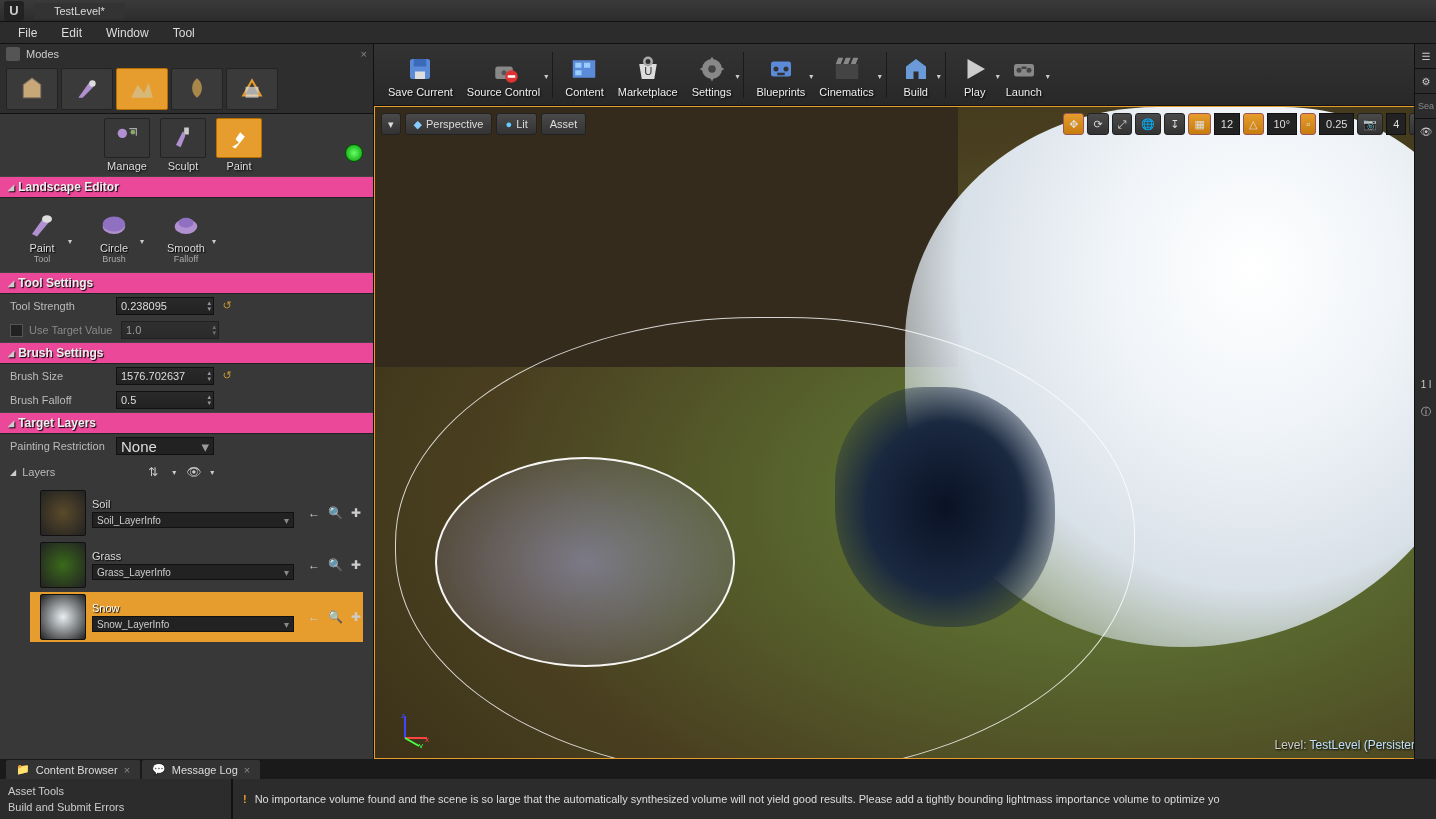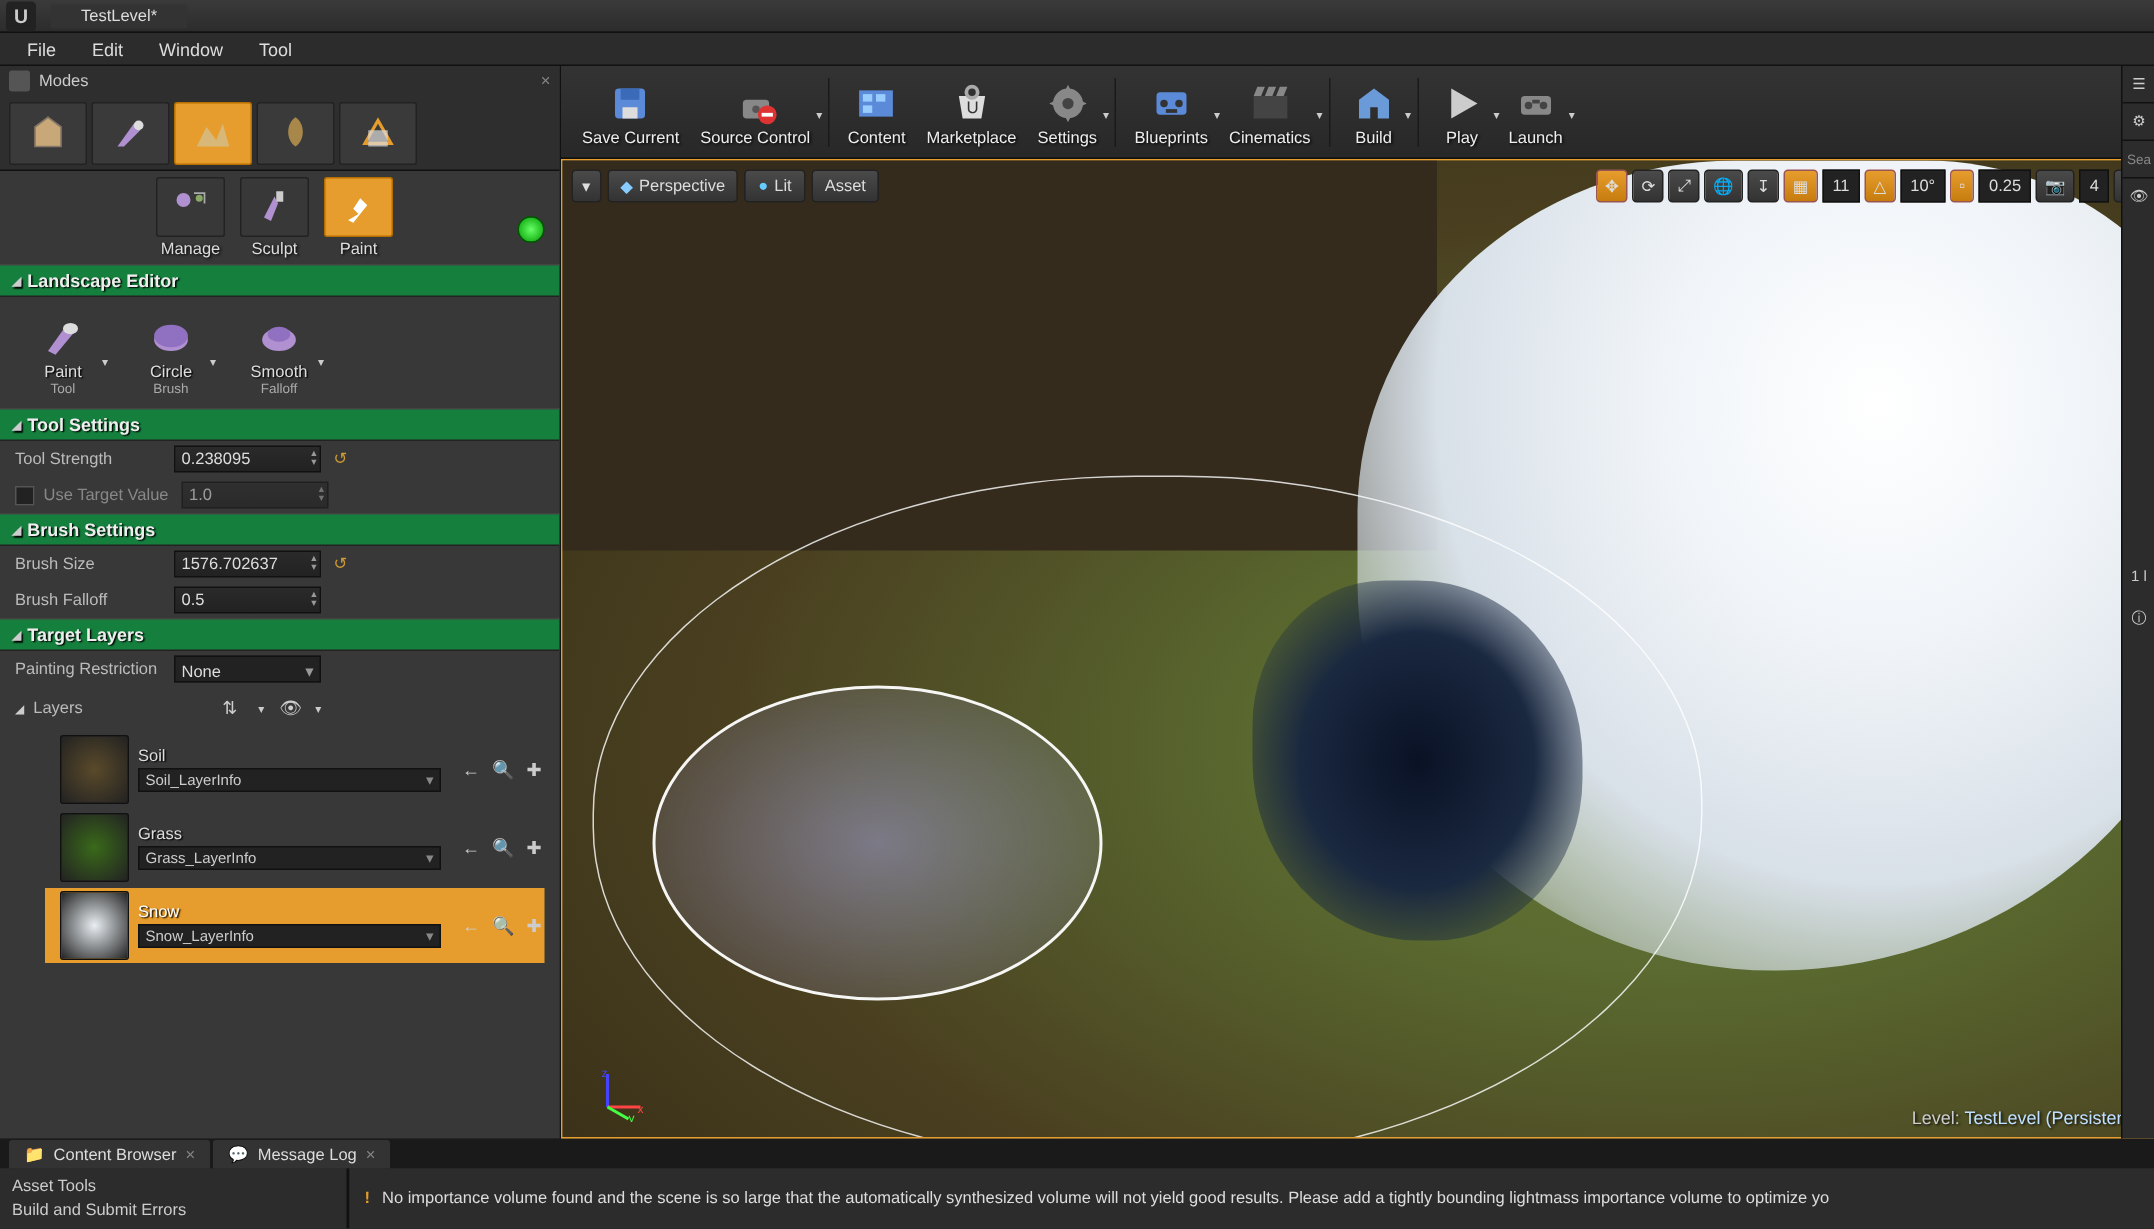--- a/index.html
+++ b/index.html
@@ -18,35 +18,35 @@
 .mode-icons .mi{ width:52px; height:42px; background:#3a3a3a; border:1px solid #222; border-radius:2px; display:flex;align-items:center;justify-content:center;}
 .mode-icons .mi.sel{ background:#e79d2d; border-color:#b56f00;}
 .mi svg, .mi .shape{ width:26px;height:26px;}
 .landscape-modes{ height:62px; background:#383838; display:flex; align-items:flex-start; justify-content:flex-start; gap:2px; padding:4px 6px 4px 100px; position:relative;}
 .lm{ width:54px; text-align:center; }
 .lm .icn{ width:46px;height:40px; background:#383838; border:1px solid #222; border-radius:2px; margin:0 auto; display:flex;align-items:center;justify-content:center;}
 .lm.sel .icn{ background:#e79d2d; border-color:#b56f00;}
 .lm .lbl{ color:#ddd; font-size:11px; text-shadow:1px 1px 2px #000; margin-top:2px;}
 .green-dot{ position:absolute; right:10px; top:30px; width:18px;height:18px; background:radial-gradient(circle,#6f6,#090); border-radius:50%; border:1px solid #050;}
 .panel-scroll{ flex:1; overflow-y:auto; background:#383838; padding:0;}
-.section-head{ background:#15803d; padding:3px 8px; font-weight:bold; color:#eee; border-top:1px solid #444; border-bottom:1px solid #222; text-shadow:1px 1px 1px #000; display:flex; align-items:center; gap:4px;}
+.section-head{ background:#ec4899; padding:3px 8px; font-weight:bold; color:#eee; border-top:1px solid #444; border-bottom:1px solid #222; text-shadow:1px 1px 1px #000; display:flex; align-items:center; gap:4px;}
 .section-head::before{content:"◢"; font-size:8px; color:#ccc;}
 .toolrow{ display:flex; gap:8px; padding:8px 10px;}
 .toolblk{ text-align:center; width:64px; position:relative;}
 .toolblk .ti{ width:46px;height:36px; margin:0 auto; display:flex;align-items:center;justify-content:center;}
 .toolblk .tl1{ font-size:11px; color:#ddd; text-shadow:1px 1px 1px #000;}
 .toolblk .tl2{ font-size:9px; color:#aaa;}
 .toolblk .dd{ position:absolute; right:2px; bottom:18px; font-size:8px;color:#ccc;}
 .proprow{ display:flex; align-items:center; padding:3px 10px; gap:6px;}
 .proprow .plbl{ width:100px; color:#bbb; font-size:11px;}
 .numbox{ flex:0 0 98px; height:18px; background:linear-gradient(#2a2a2a,#222); border:1px solid #111; color:#ddd; padding:0 4px; font-size:11px; display:flex; align-items:center; position:relative;}
 .numbox .arrows{ position:absolute; right:2px; font-size:7px; line-height:6px; color:#999;}
 .reset{ width:14px;height:14px; color:#cc9933; text-align:center; font-size:11px;}
 .chk{ width:13px;height:13px; background:#222;border:1px solid #555;}
-.selectbox{ flex:0 0 98px; height:18px; background:#222; border:1px solid #111; color:#ddd; padding:0 4px; font-size:11px; display:flex; align-items:flex-end; justify-content:space-between;}
+.selectbox{ flex:0 0 98px; height:18px; background:#222; border:1px solid #111; color:#ddd; padding:0 4px; font-size:15px; display:flex; align-items:flex-start; justify-content:space-between;}
 .selectbox::after{content:"▾"; color:#999;}
 .layersctl{ display:flex; gap:10px; padding:4px 20px; align-items:center;}
 .layersctl .mini{ width:14px; height:14px; color:#ccc;}
 .layer-item{ display:flex; align-items:center; margin:2px 10px 2px 38px; padding:2px; gap:6px;}
 .layer-item .thumb{ width:46px;height:46px; border:1px solid #111; background:#555; border-radius:2px;}
 .layer-item .info{ flex:1;}
 .layer-item .lname{ font-size:11px; color:#ddd; text-shadow:1px 1px 1px #000;}
 .layer-item .linfo{ display:flex; align-items:flex-start; gap:2px; margin-top:2px;}
 .layer-item .linfo .lsel{ flex:1; height:16px; background:#222; border:1px solid #111; color:#ccc; font-size:10px; padding:0 4px; display:flex;align-items:center;justify-content:space-between;}
 .layer-item .linfo .lsel::after{content:"▾";color:#888;}
@@ -449,21 +449,21 @@
           </div>
         <div class="vp-btn">Asset</div>
       </div>
       <div class="vp-right">
         <div class="vp-btn ico orange">✥</div>
         <div class="vp-btn ico">⟳</div>
         <div class="vp-btn ico">⤢</div>
         <div class="vp-btn ico">🌐</div>
         <div class="vp-btn ico">↧</div>
         <div class="vp-btn ico orange">▦</div>
-        <div class="vp-num">11</div>
+        <div class="vp-num">12</div>
         <div class="vp-btn ico orange">△</div>
         <div class="vp-num">10°</div>
         <div class="vp-btn ico orange">▫</div>
         <div class="vp-num">0.25</div>
         <div class="vp-btn ico">📷</div>
         <div class="vp-num">4</div>
         <div class="vp-btn ico">⛶</div>
       </div>
       <div class="scene">
         <div class="ground"></div>

